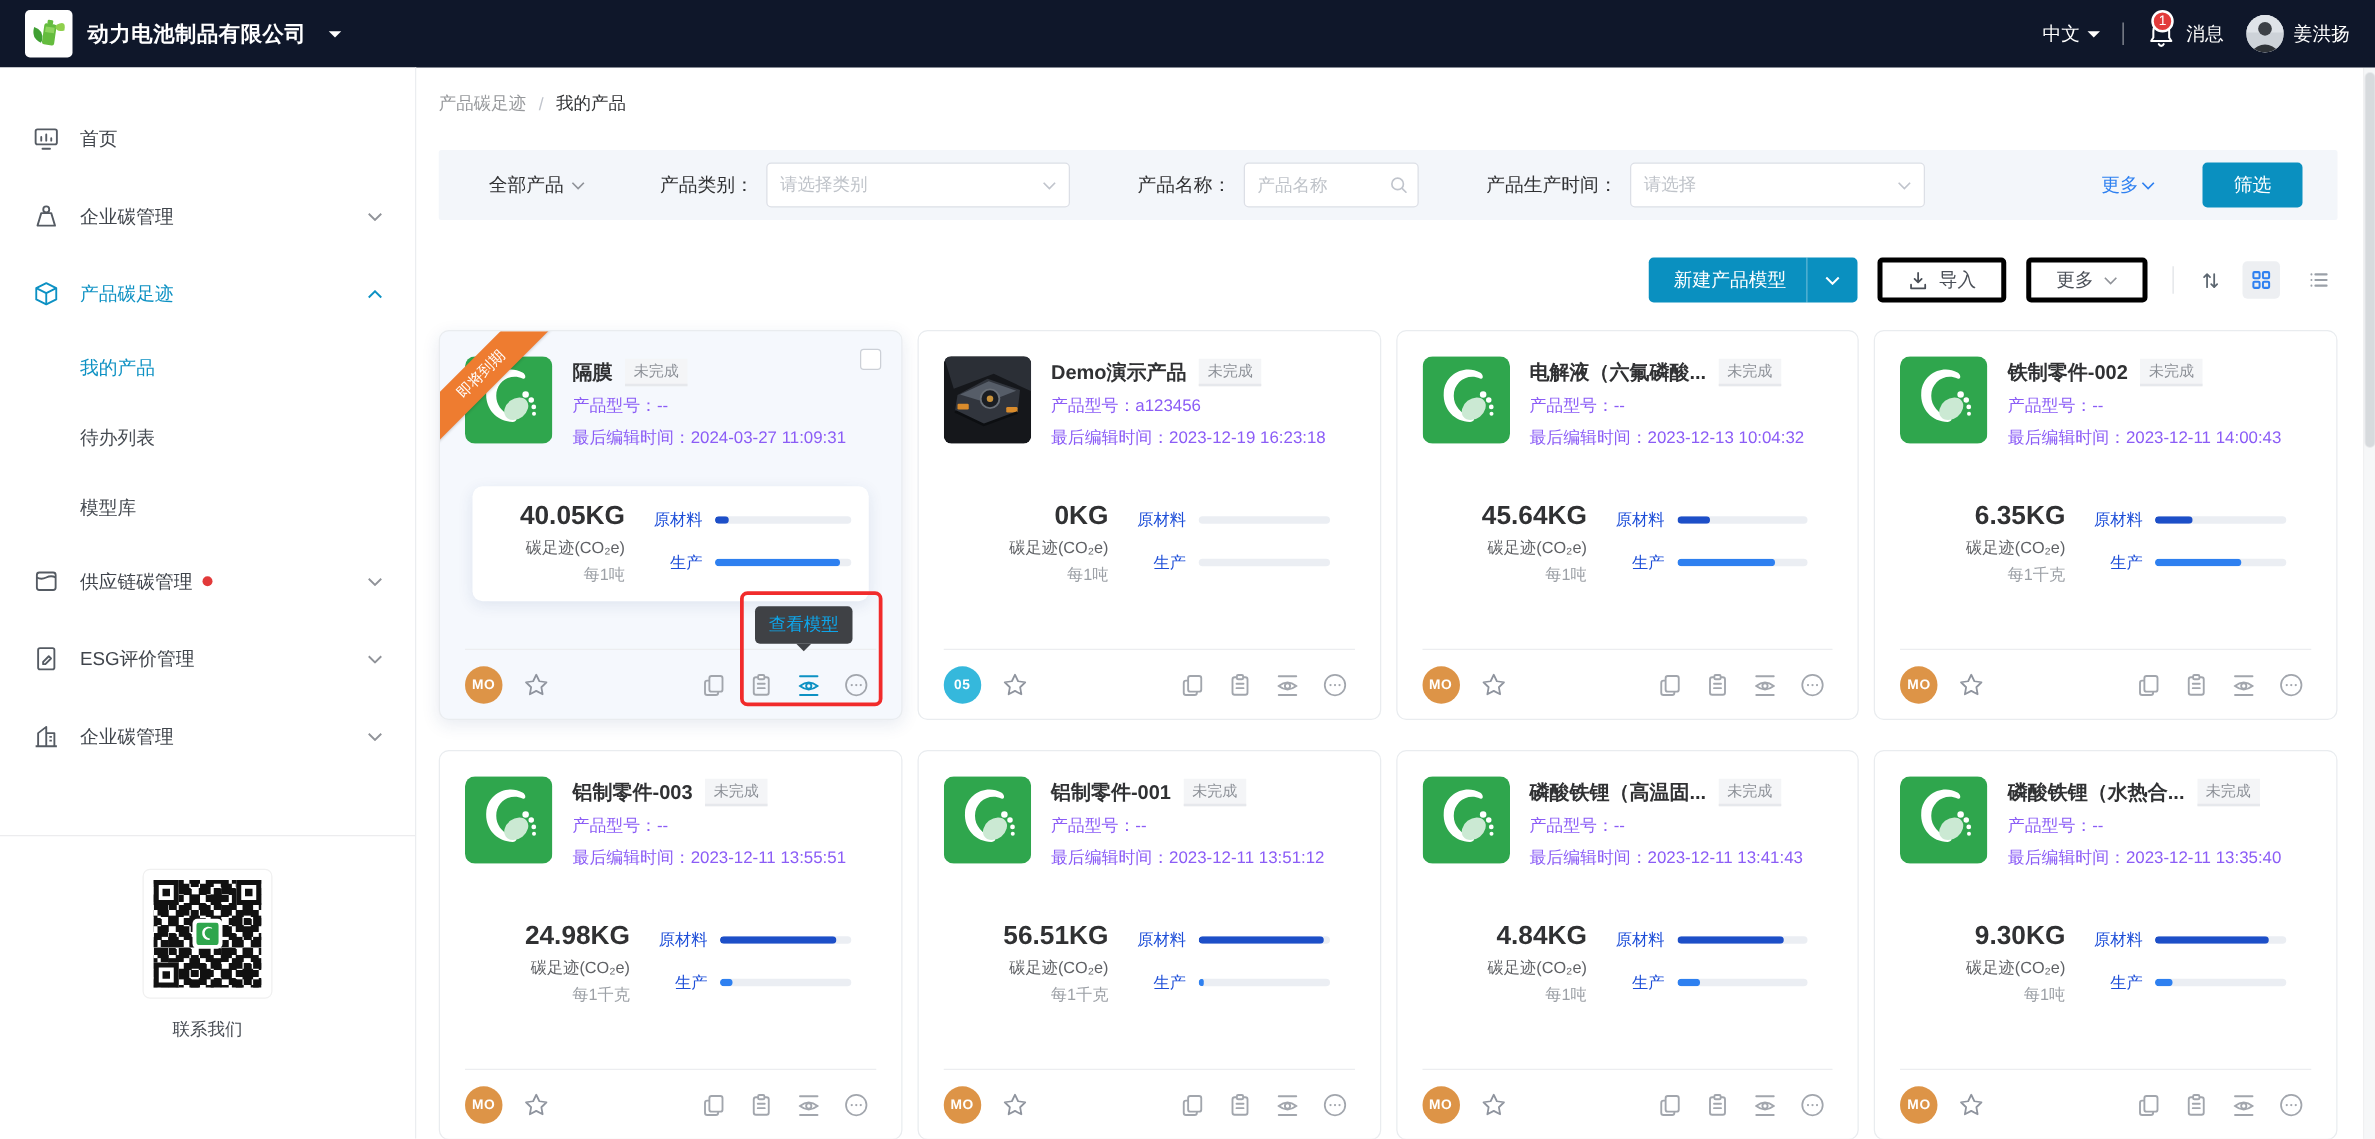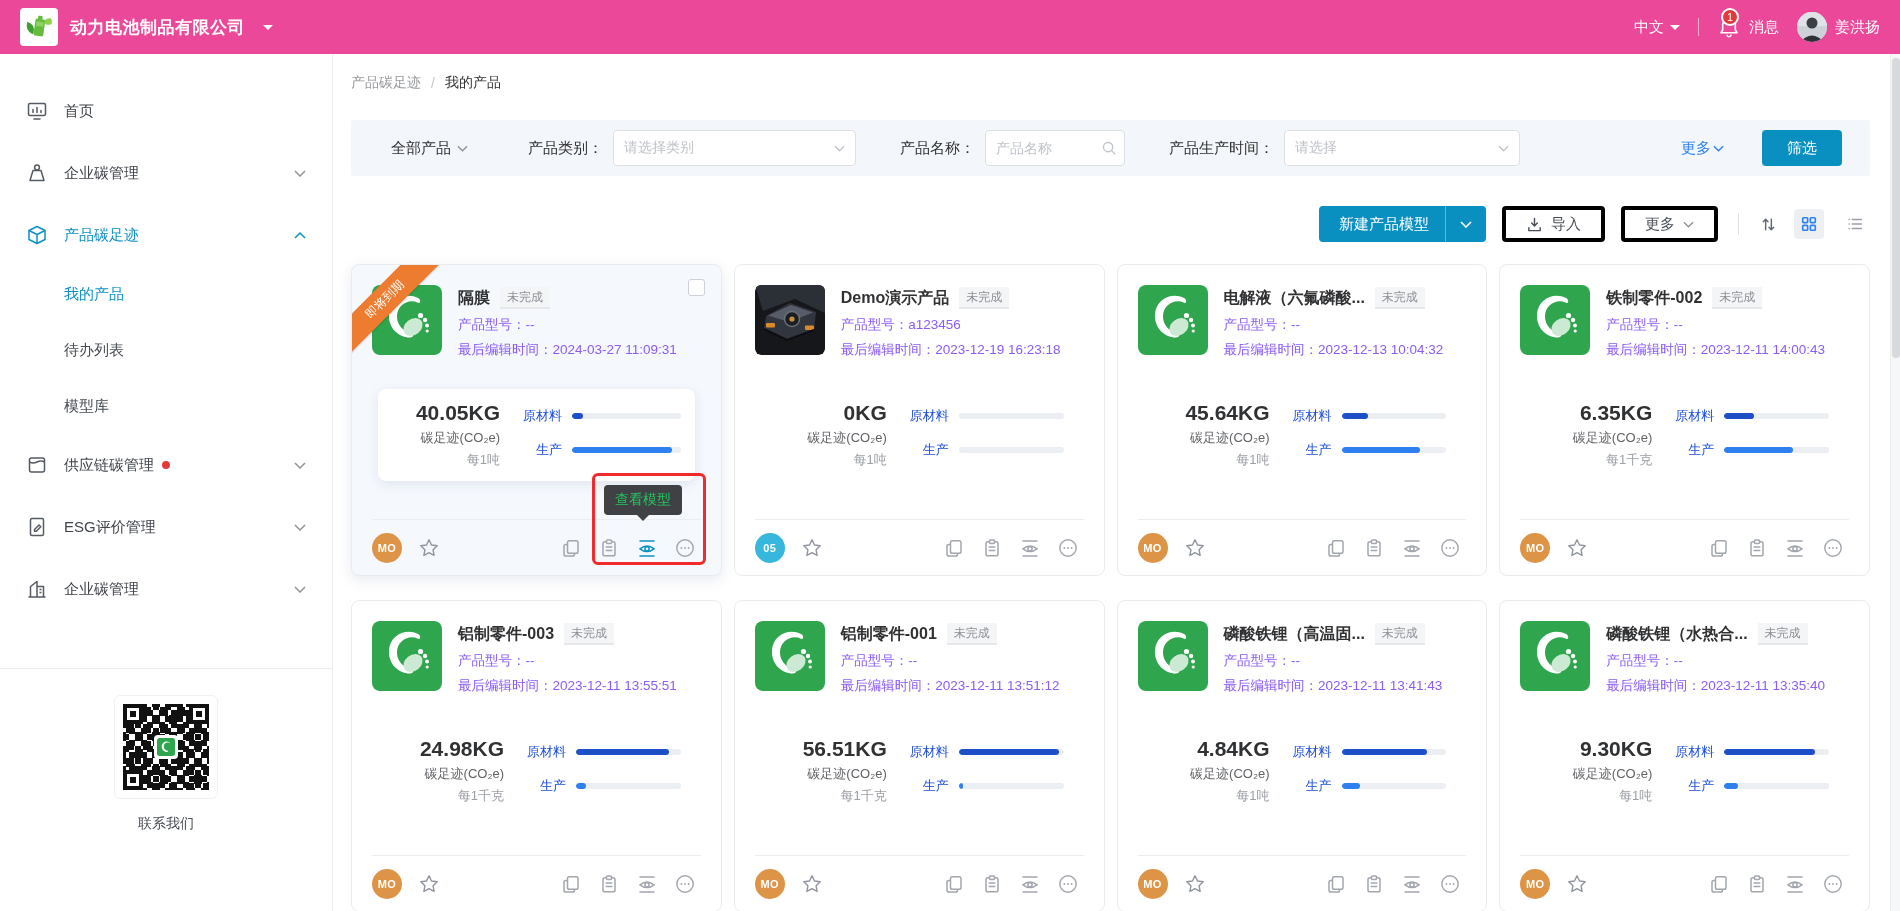--- a/index.html
+++ b/index.html
@@ -1,20 +1,20 @@
 <!DOCTYPE html>
 <html><head>
 <meta charset="utf-8">
 <style>
   * { margin:0; padding:0; box-sizing:border-box; }
   html,body { width:1900px; height:911px; overflow:hidden; }
   body { font-family:"Liberation Sans","DejaVu Sans",sans-serif; background:#fff; color:#303133; }
 
   
-  .topbar { height:54px; background:#ec4899; display:flex; align-items:center; padding:0 20px; color:#fff; }
+  .topbar { height:54px; background:#0f172a; display:flex; align-items:center; padding:0 20px; color:#fff; }
   .brand { display:flex; align-items:center; gap:12px; }
   .logo-box { width:38px; height:38px; background:#fff; border-radius:4px; display:flex; align-items:center; justify-content:center; overflow:hidden; }
   .company { font-size:17px; font-weight:bold; letter-spacing:.5px; }
   .caret { display:inline-block; width:0; height:0; border:5px solid transparent; border-top-color:#fff; margin-left:6px; transform:translateY(3px); }
   .topbar-right { margin-left:auto; display:flex; align-items:center; gap:18px; font-size:15px; }
   .lang { display:flex; align-items:center; cursor:pointer; }
   .tb-divider { width:1px; height:18px; background:rgba(255,255,255,.55); }
   .msg { display:flex; align-items:center; gap:8px; position:relative; cursor:pointer; }
   .bell-wrap { position:relative; width:24px; height:26px; }
   .badge { position:absolute; top:-6px; left:4px; min-width:18px; height:18px; border-radius:9px; background:#E23A3A; border:2px solid #fff; color:#fff; font-size:11px; display:flex; align-items:center; justify-content:center; padding:0 3px; }
@@ -46,21 +46,21 @@
   .qr-logo { position:absolute; top:50%; left:50%; transform:translate(-50%,-50%); width:24px; height:24px; background:#fff; border-radius:4px; display:flex; align-items:center; justify-content:center; }
   .contact { font-size:14px; color:#474c53; }
 
   
   .content { flex:1; padding:0 30px 0 18px; position:relative; }
   .breadcrumb { margin-top:20px; font-size:14px; display:flex; gap:10px; align-items:center; }
   .bc-muted { color:#97999c; } .bc-sep { color:#c0c4cc; } .bc-cur { color:#303133; }
 
   .filter-bar { margin-top:28px; background:#f3f6fa; height:56px; border-radius:2px; display:flex; align-items:center; padding:0 28px 0 40px; gap:14px; font-size:15px; }
   .all-prod { display:flex; align-items:center; gap:6px; color:#303133; cursor:pointer; margin-right:46px; }
-  .f-group { display:flex; align-items:center; gap:10px; margin-right:30px; }
+  .f-group { display:flex; align-items:center; gap:10px; margin-right:40px; }
   .f-label { color:#303133; white-space:nowrap; }
   .select { background:#fff; border:1px solid #dcdfe6; border-radius:4px; height:36px; display:flex; align-items:center; padding:0 10px; color:#bfc3c9; cursor:pointer; }
   .select .sel-text { flex:1; font-size:14px; }
   .sel-cat { width:243px; } .sel-time { width:236px; }
   .name-input-wrap { position:relative; width:140px; }
   .name-input { width:100%; height:36px; border:1px solid #dcdfe6; border-radius:4px; padding:0 30px 0 10px; font-size:14px; color:#303133; outline:none; font-family:inherit; }
   .name-input::placeholder { color:#bfc3c9; }
   .search-ic { position:absolute; right:8px; top:50%; transform:translateY(-50%); display:flex; }
   .more-link { margin-left:auto; color:#2E80F0; font-size:15px; cursor:pointer; display:flex; align-items:center; gap:2px; white-space:nowrap; }
   .btn-filter { width:80px; height:36px; background:#0A90C0; border:none; border-radius:4px; color:#fff; font-size:15px; margin-left:24px; cursor:pointer; font-family:inherit; }
@@ -102,21 +102,21 @@
   .track { flex:1; height:6px; border-radius:3px; background:#ebeef3; overflow:hidden; }
   .fill { height:100%; border-radius:3px; width:0; }
   .fill.raw { background:#1D4FC8; }
   .fill.prod { background:#2E80F0; }
   .card-foot { position:absolute; left:20px; right:20px; bottom:0; height:56px; border-top:1px solid #ecedf0; display:flex; align-items:center; }
   .avatar { width:30px; height:30px; border-radius:50%; color:#fff; font-size:11px; font-weight:bold; display:flex; align-items:center; justify-content:center; letter-spacing:.5px; }
   .star { margin-left:16px; display:flex; cursor:pointer; color:#8f949e; }
   .foot-icons { margin-left:auto; display:flex; gap:18px; margin-right:6px; }
   .f-ic { width:20px; height:20px; color:#a2a6ad; cursor:pointer; display:flex; }
   .f-ic.eye-active { color:#0D91C3; }
-  .tooltip { position:absolute; left:252px; top:220px; background:#3f4145; color:#22c55e; font-size:14px; padding:6px 11px; border-radius:4px; white-space:nowrap; z-index:3; }
+  .tooltip { position:absolute; left:252px; top:220px; background:#3f4145; color:#0ea5e9; font-size:14px; padding:6px 11px; border-radius:4px; white-space:nowrap; z-index:3; }
   .tooltip::after { content:""; position:absolute; top:100%; left:50%; transform:translateX(-50%); border:6px solid transparent; border-top-color:#3f4145; }
   .anno { position:absolute; left:240px; top:208px; width:114px; height:92px; border:3px solid #F12B2B; border-radius:6px; z-index:4; pointer-events:none; }
 
   
   .fake-scrollbar { position:fixed; right:0; top:54px; bottom:0; width:10px; background:#f6f7f8; border-left:1px solid #ececec; }
   .fake-thumb { position:absolute; top:4px; left:1px; width:8px; height:300px; border-radius:4px; background:#d7dadd; }
 
   svg { display:block; }
 </style>
 </head>

